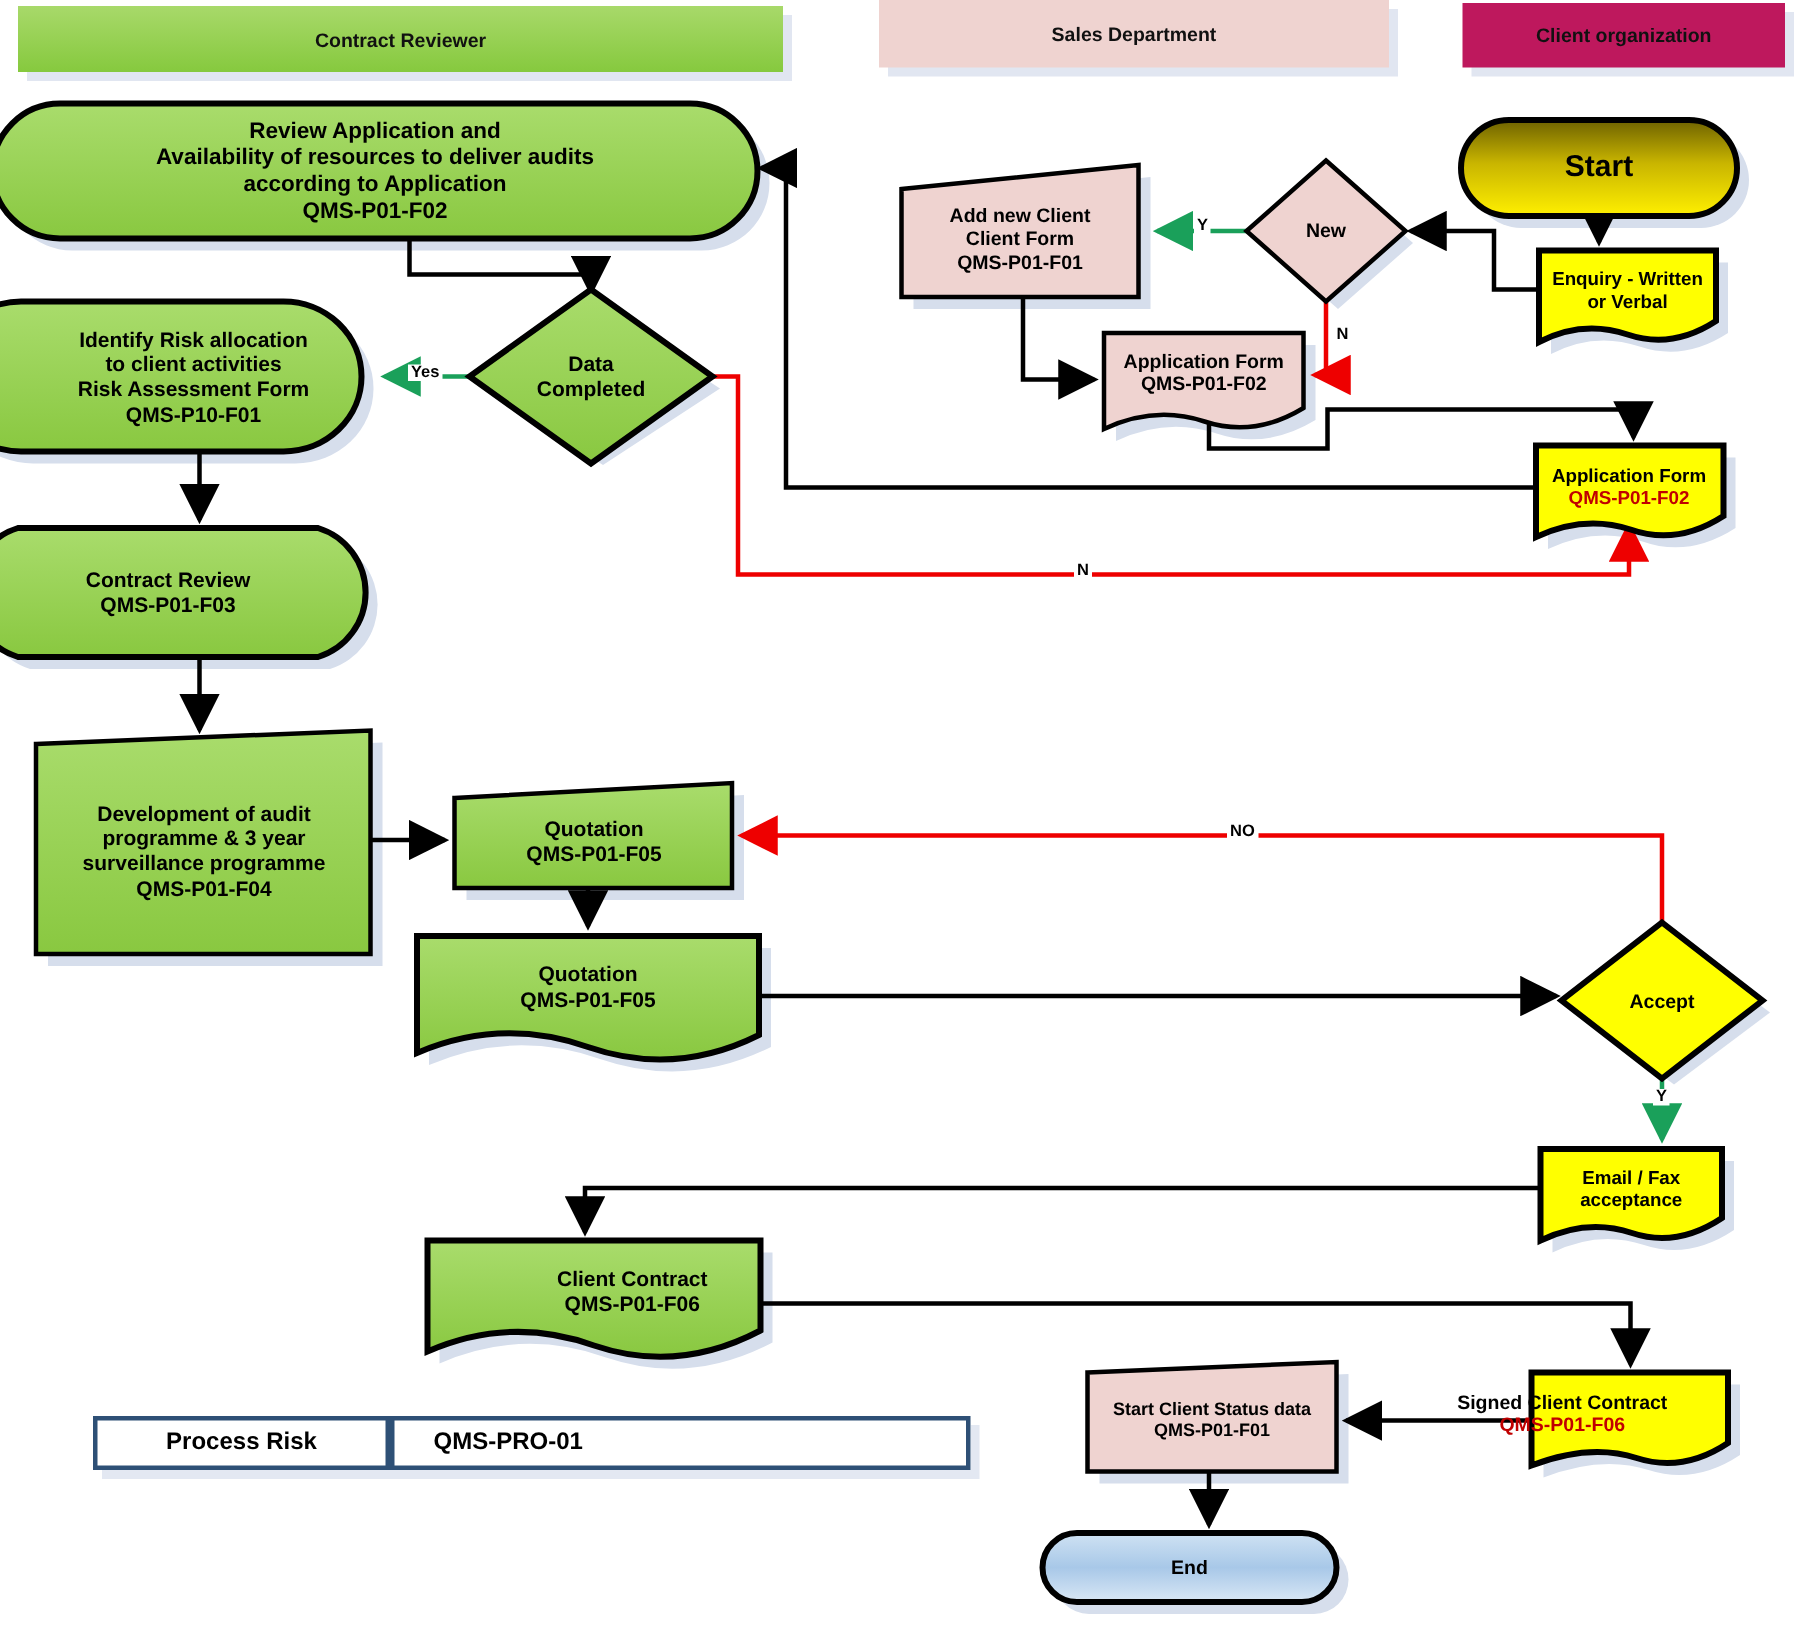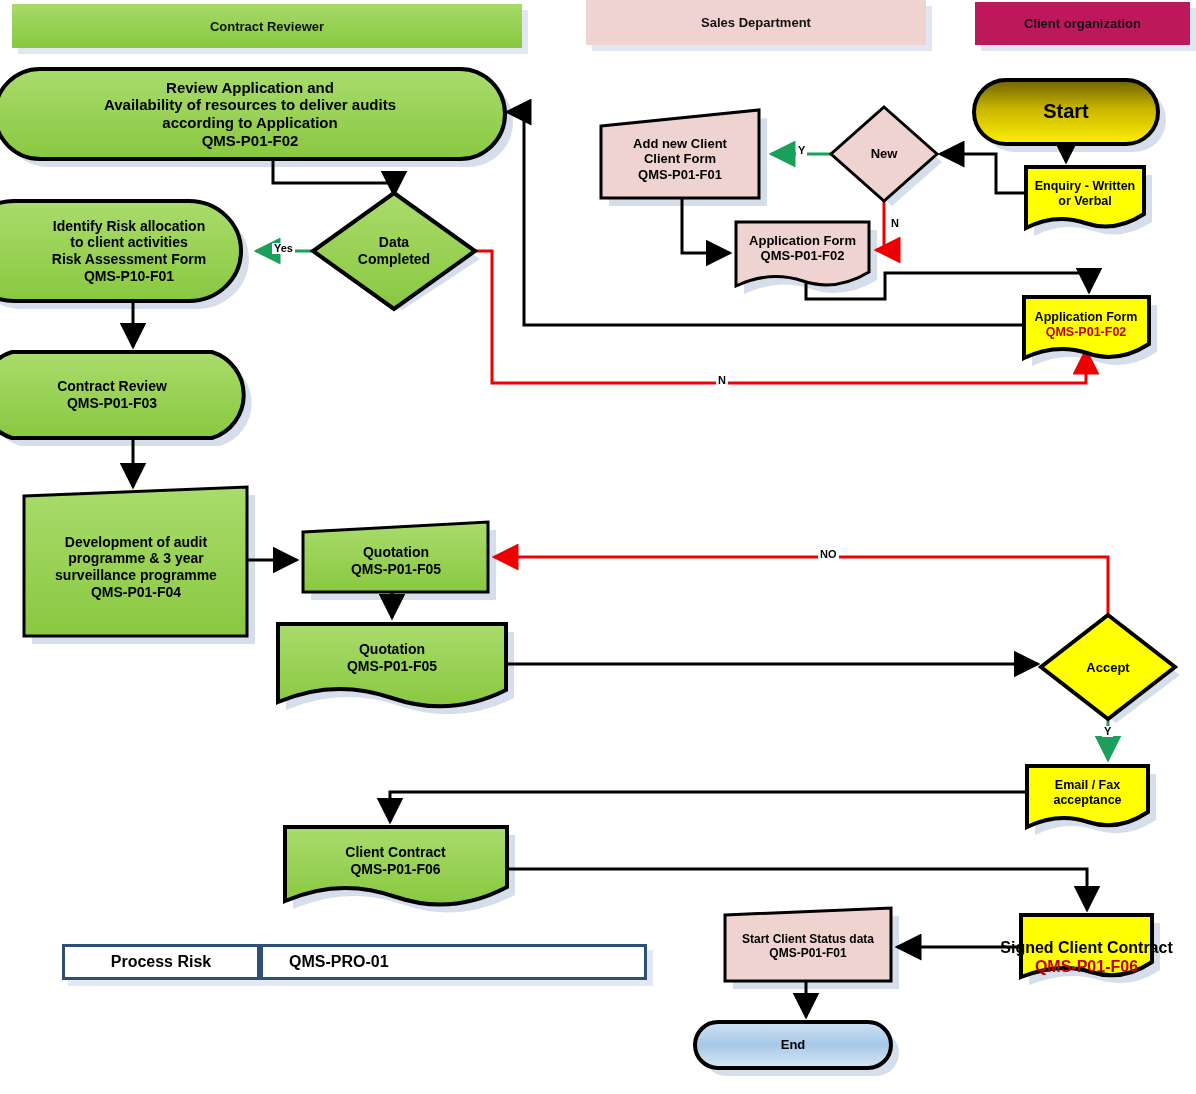--- a/index.html
+++ b/index.html
@@ -214,21 +214,21 @@
   <div class="node-label" style="left:305px;top:536px;width:182px;height:50px;font-size:14px;">
     <span class="ln">Quotation</span>
     <span class="ln">QMS-P01-F05</span>
   </div>
 
   <div class="node-label" style="left:280px;top:633px;width:224px;height:50px;font-size:14px;">
     <span class="ln">Quotation</span>
     <span class="ln">QMS-P01-F05</span>
   </div>
 
-  <div class="node-label" style="left:287px;top:836px;width:217px;height:50px;font-size:14px;">
+  <div class="node-label" style="left:287px;top:836px;width:217px;height:50px;font-size:14px;padding-left:26px;">
     <span class="ln">Client Contract</span>
     <span class="ln">QMS-P01-F06</span>
   </div>
 
   <div class="node-label" style="left:602px;top:125px;width:156px;height:68px;font-size:13px;">
     <span class="ln">Add new Client</span>
     <span class="ln">Client Form</span>
     <span class="ln">QMS-P01-F01</span>
   </div>
 
@@ -262,21 +262,21 @@
 
   <div class="node-label" style="left:1068px;top:657px;width:80px;height:22px;font-size:13px;">
     <span class="ln">Accept</span>
   </div>
 
   <div class="node-label" style="left:1027px;top:771px;width:121px;height:44px;font-size:12.5px;">
     <span class="ln">Email / Fax</span>
     <span class="ln">acceptance</span>
   </div>
 
-  <div class="node-label" style="left:1018px;top:920px;width:137px;height:44px;font-size:16px;margin-top:16px;">
+  <div class="node-label" style="left:973px;top:920px;width:137px;height:44px;font-size:13px;">
     <span class="ln">Signed Client Contract</span>
     <span class="ln" style="color:#C00000;">QMS-P01-F06</span>
   </div>
 
   <div class="node-label" style="left:718px;top:1033px;width:150px;height:24px;font-size:13px;">
     <span class="ln">End</span>
   </div>
 
   <div class="edge-label" style="left:272px;top:243px;">
     <span>Yes</span>

